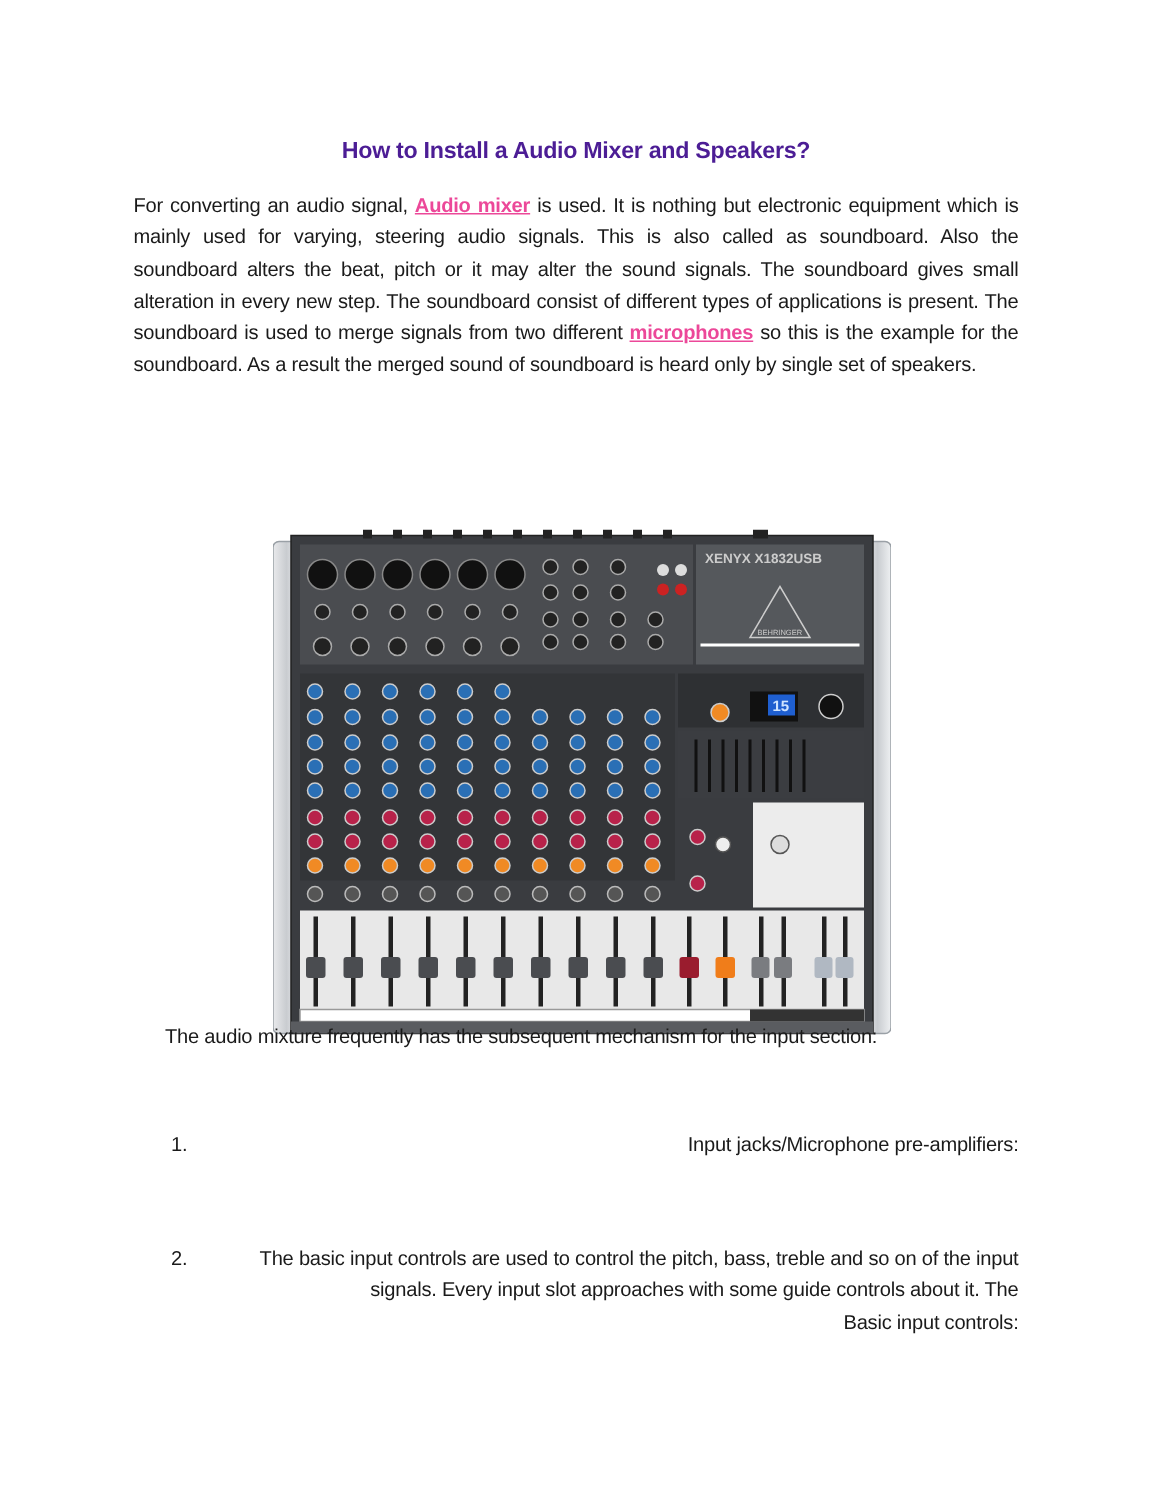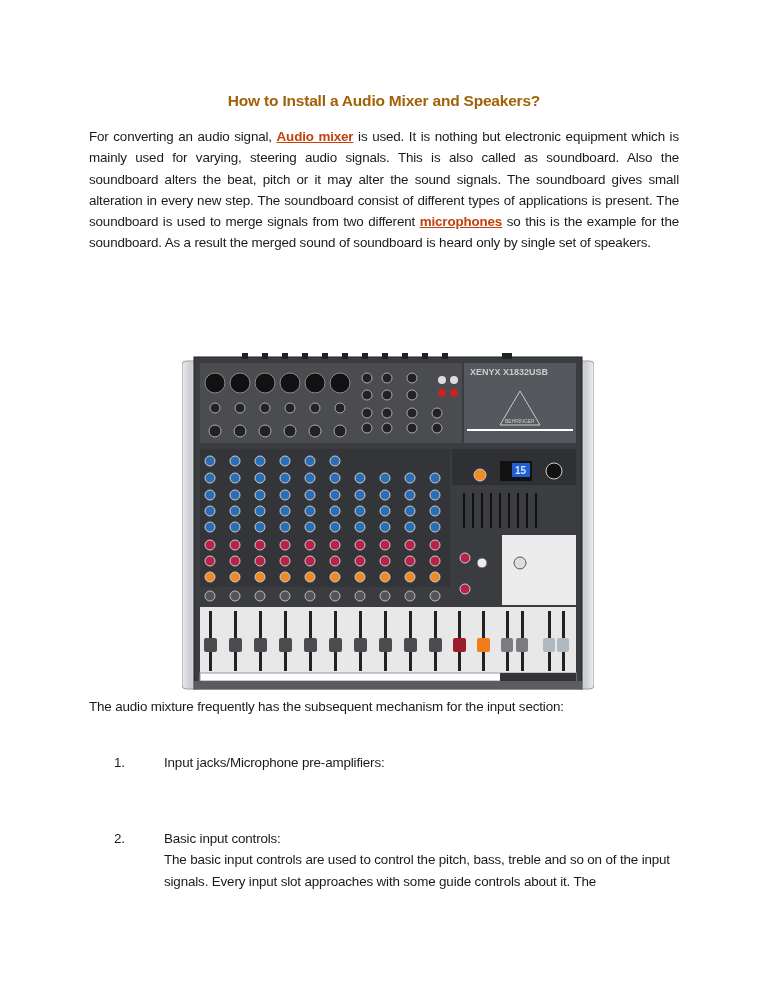--- a/index.html
+++ b/index.html
@@ -1,32 +1,32 @@
 <!DOCTYPE html>
 <html><head>
   <meta charset="utf-8">
   <style>
     html, body { margin: 0; padding: 0; background: #ffffff; }
     body { width: 768px; height: 994px; position: relative; overflow: hidden;
       font-family: "Liberation Sans", sans-serif; color: #1a1a1a; }
     .page { position: absolute; left: 0; top: 0; width: 768px; height: 994px; background: #fff; }
     .title { position: absolute; left: 0; width: 768px; top: 92px; text-align: center;
-      font-size: 15.5px; font-weight: bold; color: #a16207; letter-spacing: -0.2px; }
+      font-size: 15.5px; font-weight: bold; color: #4c1d95; letter-spacing: -0.2px; }
     .para { position: absolute; left: 89px; width: 590px; font-size: 13.4px; line-height: 21.3px;
       text-align: justify; text-align-last: left; letter-spacing: -0.15px; }
     .p1 { top: 126px; }
     .p2 { top: 289px; }
-    .p3 { top: 696px; }
-    .link { color: #c2410c; font-weight: bold; text-decoration: underline; }
+    .p3 { top: 680px; margin-left: 21px; }
+    .link { color: #ec4899; font-weight: bold; text-decoration: underline; }
     b { font-weight: normal; }
     .figure { position: absolute; left: 182px; top: 353px; width: 496px; height: 338px; }
     .list { position: absolute; left: 89px; width: 590px; font-size: 13.4px; line-height: 21.3px; letter-spacing: -0.15px; }
     .li { position: absolute; left: 0; width: 590px; }
     .li .num { position: absolute; left: 25px; top: 0; }
-    .li .body { position: absolute; left: 75px; width: 515px; }
+    .li .body { position: absolute; left: 75px; width: 515px; text-align: right; }
     .li1 { top: 752px; }
     .li2 { top: 828px; }
   </style>
 </head>
 <body>
 
 <div class="page">
 
   <div class="title">How to Install a Audio Mixer and Speakers?</div>
 
@@ -282,19 +282,19 @@
   <div class="list">
     <div class="li li1">
       <span class="num">1.</span>
       <div class="body">
         <div><b>Input jacks/Microphone pre-amplifiers</b><span>:</span></div>
       </div>
     </div>
     <div class="li li2">
       <span class="num">2.</span>
       <div class="body">
+        <div>The basic input controls are used to control the pitch, bass, treble and so on of the input signals. Every input slot approaches with some guide controls about it. The</div>
         <div><b>Basic input controls:</b></div>
-        <div>The basic input controls are used to control the pitch, bass, treble and so on of the input signals. Every input slot approaches with some guide controls about it. The</div>
       </div>
     </div>
   </div>
 
 </div>
 
 </body></html>

